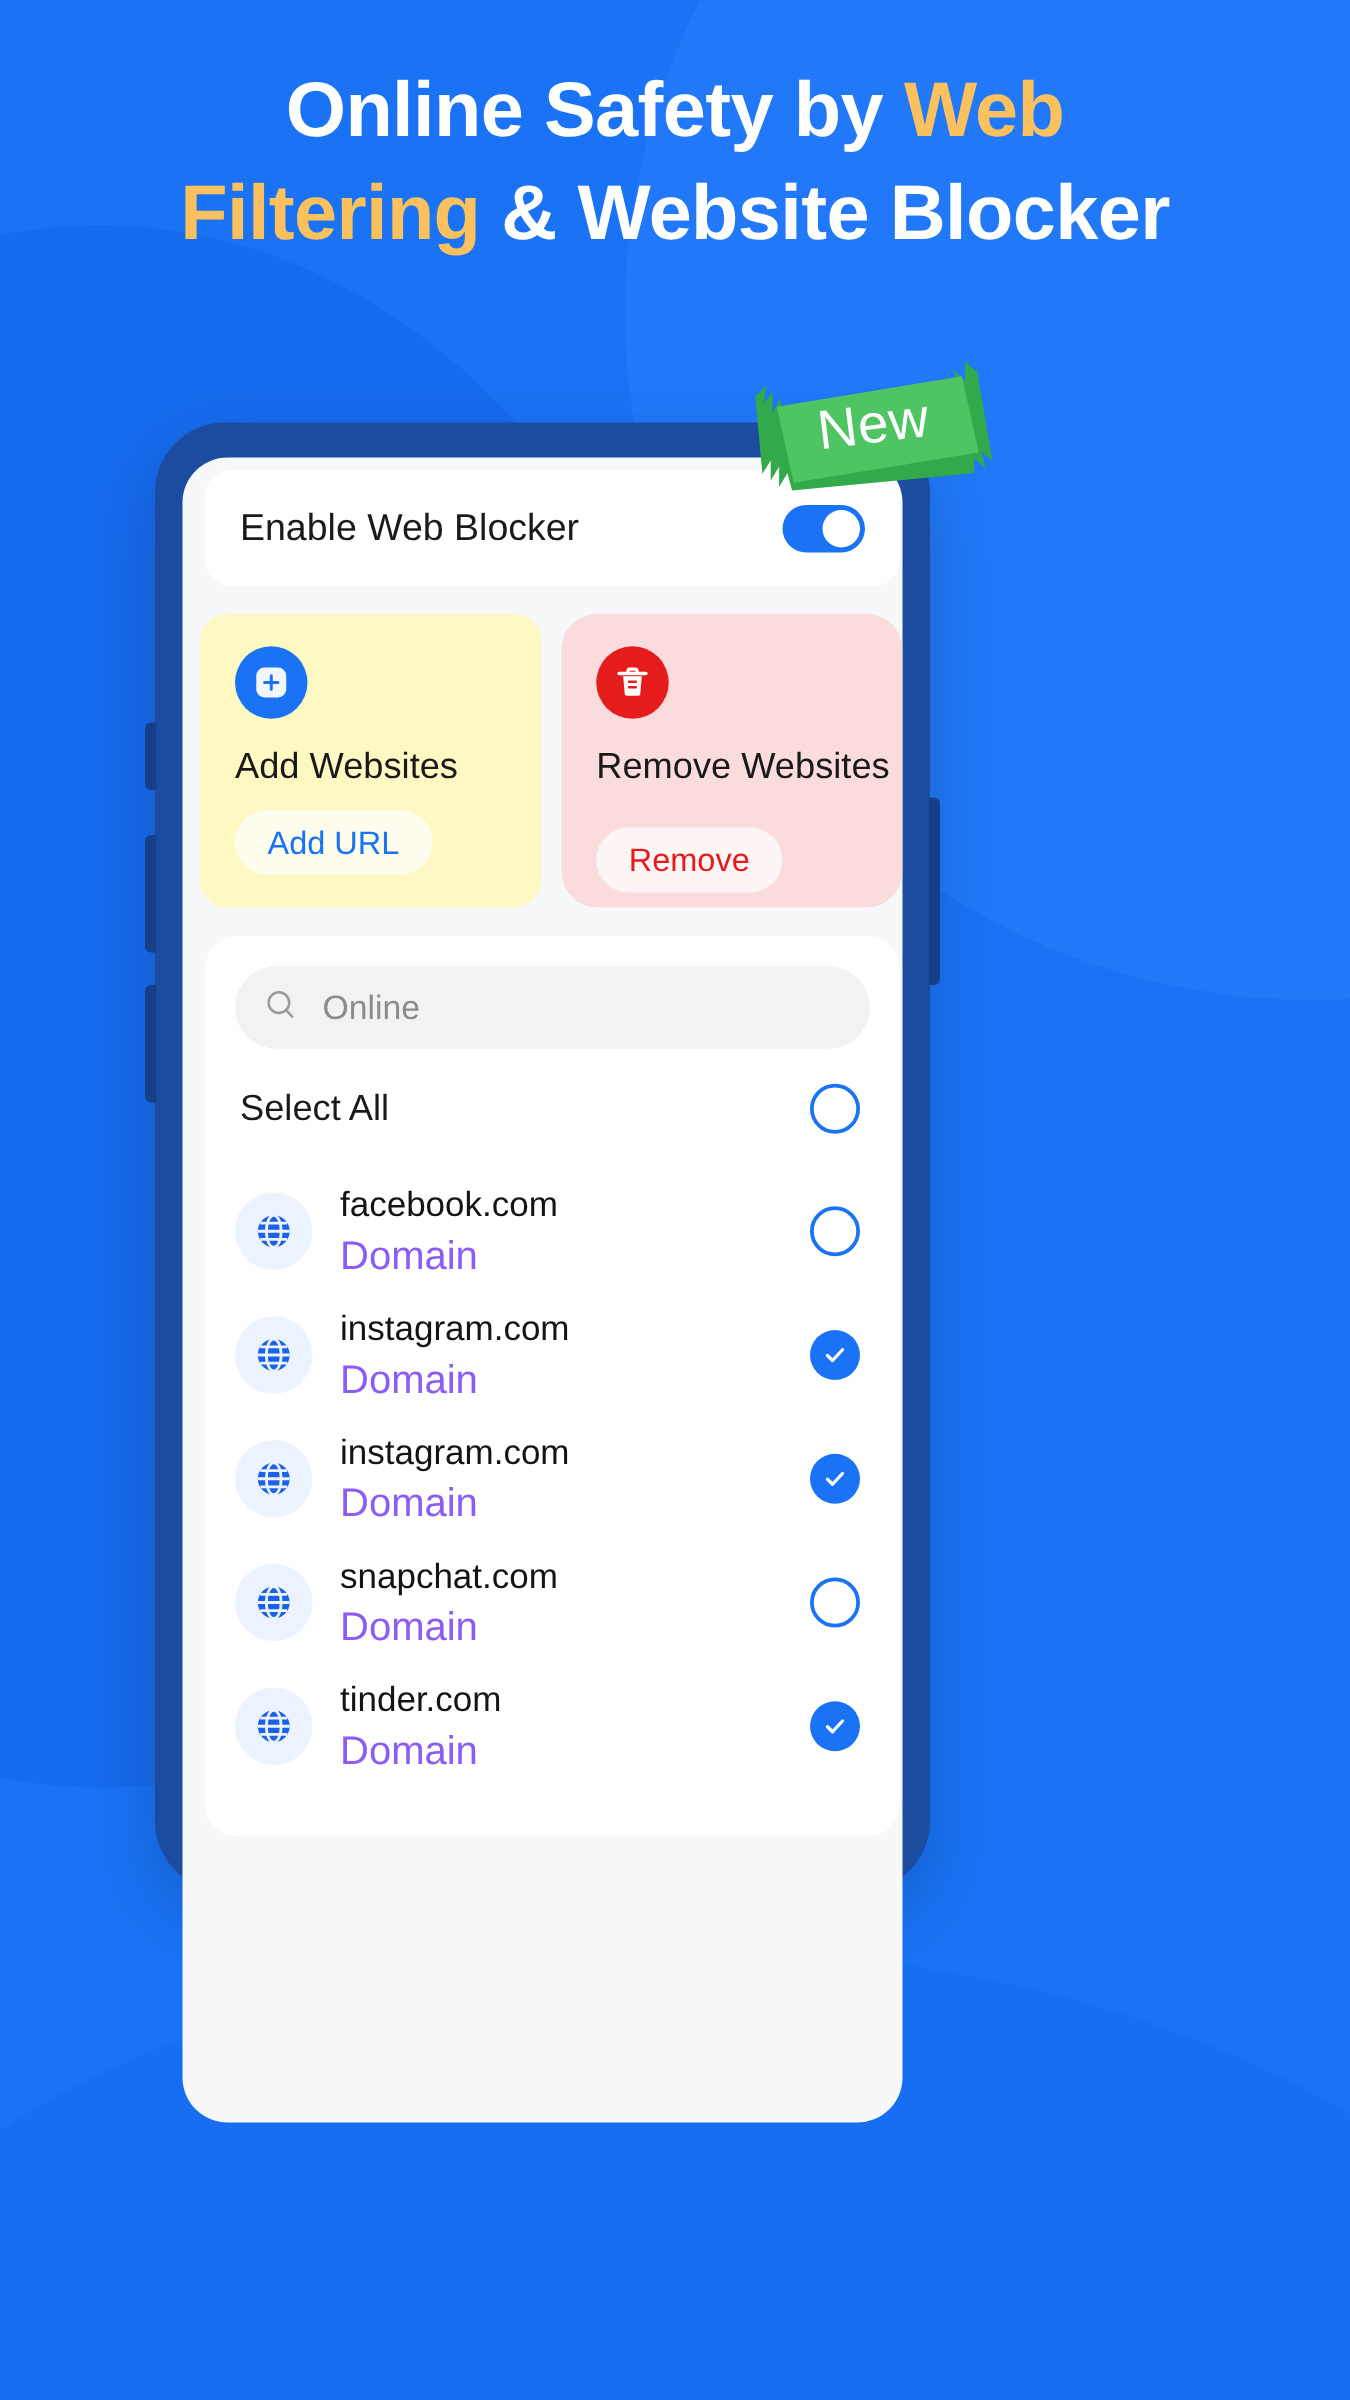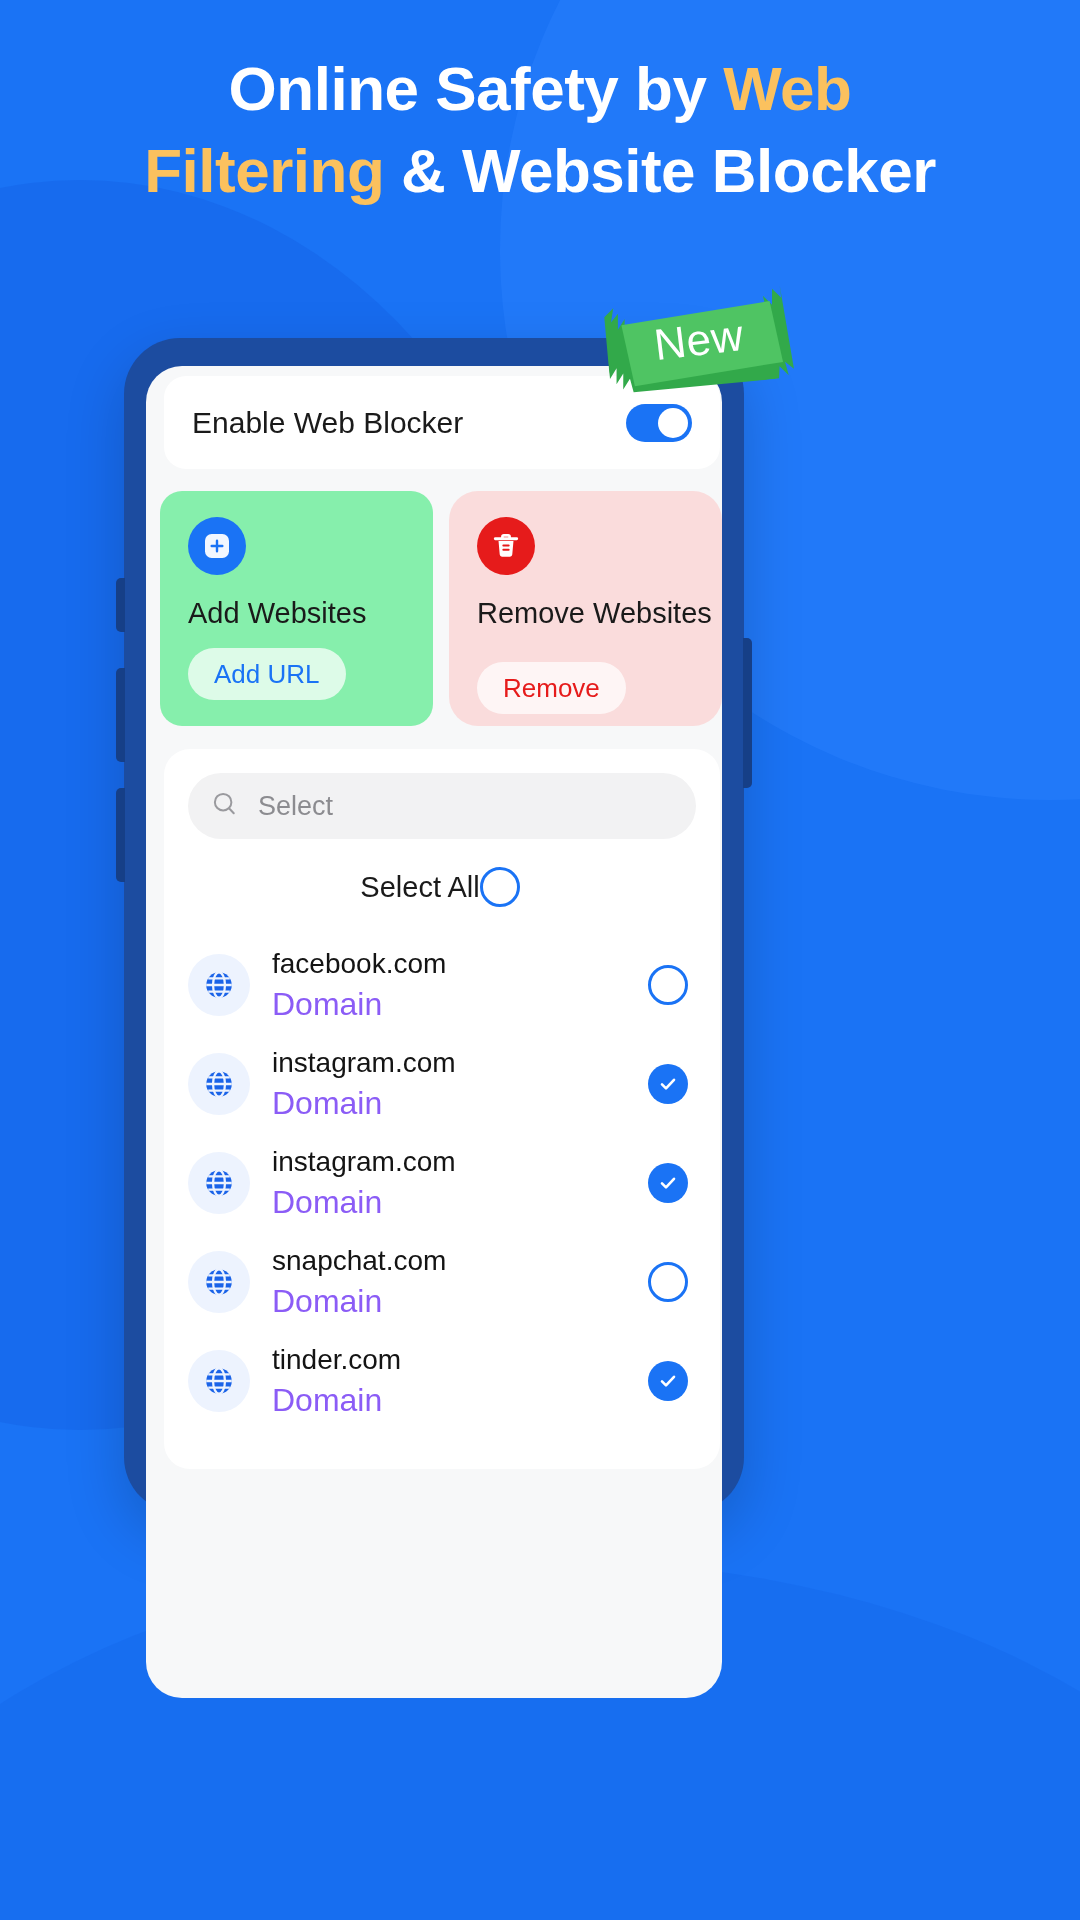--- a/index.html
+++ b/index.html
@@ -126,21 +126,21 @@
     width: 562px;
     display: flex;
     gap: 16px;
   }
   .action-card {
     width: 273px;
     height: 235px;
     border-radius: 22px;
     padding: 26px 0 0 28px;
   }
-  .action-card.add    { background: #86efac; }
+  .action-card.add    { background: #fef9c3; }
   .action-card.remove { background: #FADCDC; border-radius: 29px; }
 
   .circ-icon {
     width: 58px; height: 58px;
     border-radius: 50%;
     display: flex; align-items: center; justify-content: center;
   }
   .circ-icon.blue { background: #1A73F5; }
   .circ-icon.red  { background: #E61B1B; }
 
@@ -184,21 +184,21 @@
   }
   .search-ph {
     font-size: 27px;
     color: #8C8C90;
   }
 
   .select-all {
     height: 96px;
     display: flex;
     align-items: center;
-    justify-content: center;
+    justify-content: space-between;
     padding: 0 32px 0 28px;
   }
   .select-all-label { font-size: 29px; color: #1A1A1A; }
 
   .row {
     height: 99px;
     display: flex;
     align-items: center;
     padding: 0 32px 0 24px;
     gap: 22px;
@@ -298,21 +298,21 @@
 
     <div class="list-card">
 
       <div class="search-bar">
         <span>
           <svg width="30" height="30" viewBox="0 0 24 24" fill="none">
             <circle cx="10.5" cy="10.5" r="6.6" stroke="#9A9A9E" stroke-width="1.6"></circle>
             <path d="M15.4 15.6L19 19.4" stroke="#9A9A9E" stroke-width="1.6" stroke-linecap="round"></path>
           </svg>
         </span>
-        <span class="search-ph">Select</span>
+        <span class="search-ph">Online</span>
       </div>
 
       <div class="select-all">
         <span class="select-all-label">Select All</span>
         <span class="cb off"></span>
       </div>
 
       <div class="row">
         <span class="globe-wrap">
           <svg width="34" height="34" viewBox="0 0 24 24">

